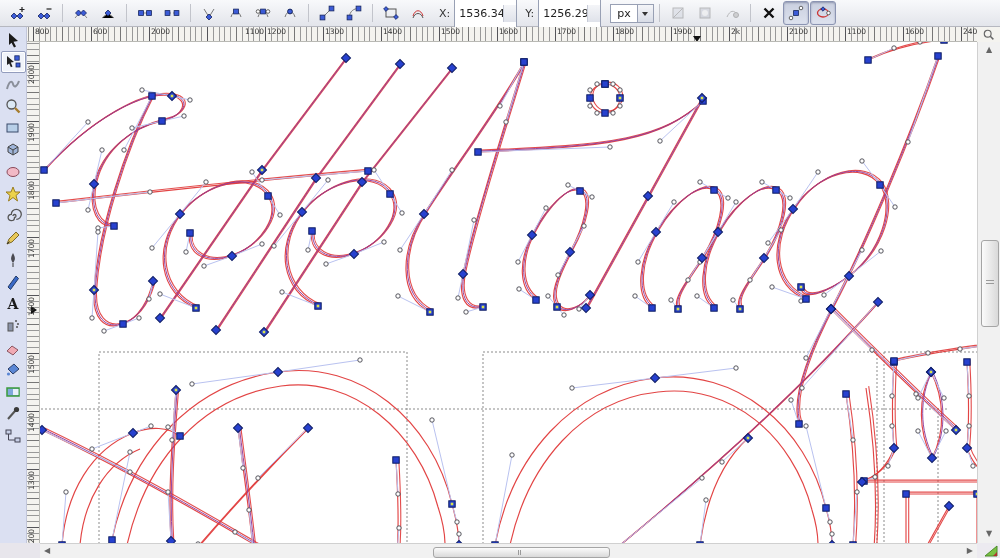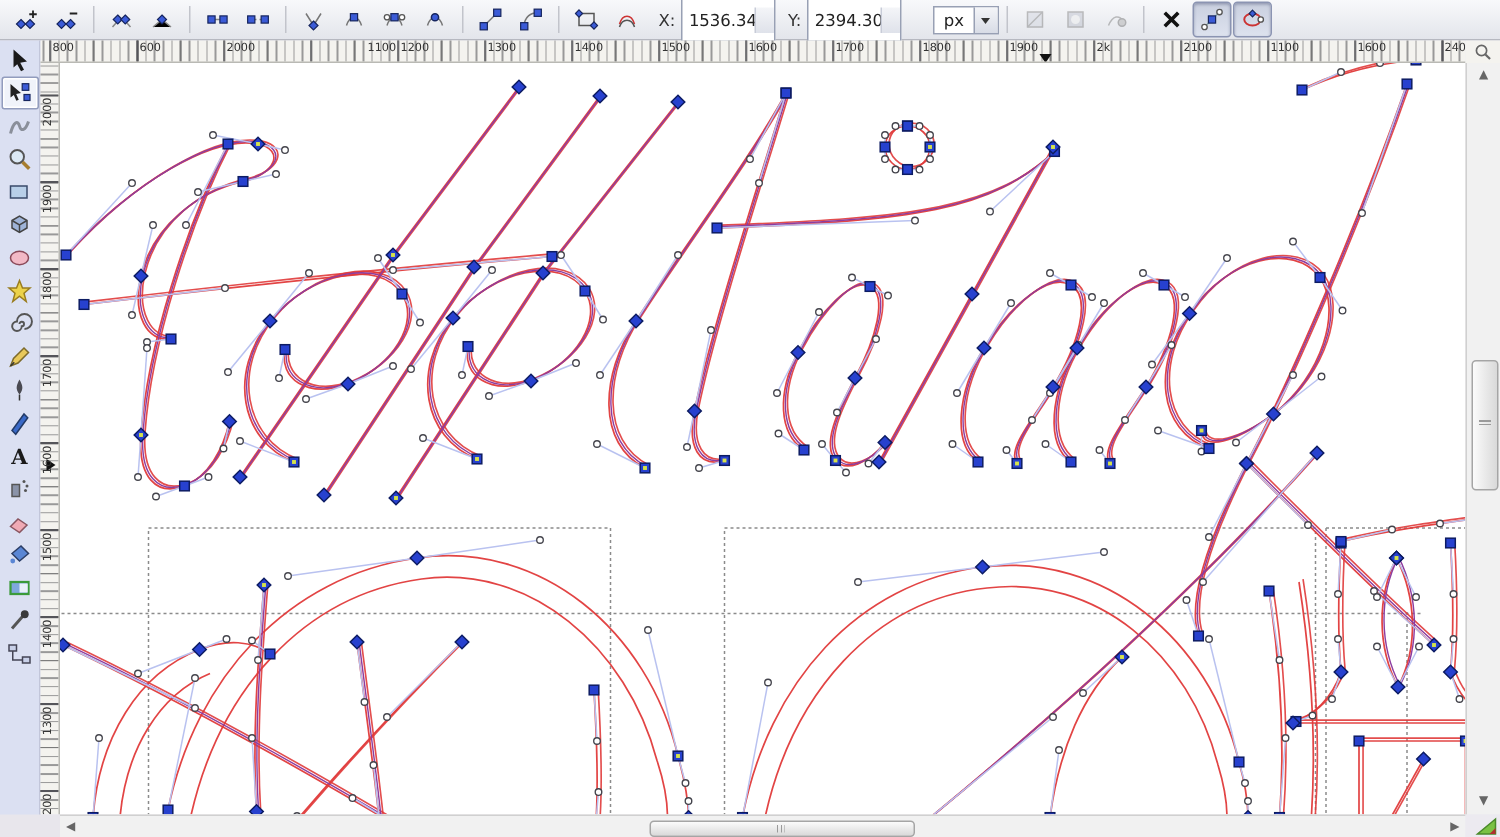--- a/index.html
+++ b/index.html
@@ -19,21 +19,21 @@
   .tlabel{margin:0 3px 0 7px;color:#333;}
   .spinbox{display:flex;align-items:center;background:#fff;border:1px solid #98a0b4;
     height:30px;box-sizing:border-box;padding-left:4px;}
   .spinval{width:44px;text-align:left;font-size:11px;}
   .spinners{display:flex;flex-direction:column;justify-content:center;width:12px;height:17px;
     border-left:1px solid #c8ccd8;background:linear-gradient(#f4f5f8,#dfe2ea);}
   .spinners i{display:block;width:0;height:0;margin:1px auto;border:3px solid transparent;}
   .spin-up{border-bottom:4px solid #556;}
   .spin-dn{border-top:4px solid #556;}
   .unitbox{display:flex;align-items:center;background:#fff;border:1px solid #98a0b4;height:19px;
-    box-sizing:border-box;margin-left:20px;}
+    box-sizing:border-box;margin-left:8px;}
   .unitval{padding:0 6px;}
   .unitbtn{width:15px;height:17px;background:linear-gradient(#f4f5f8,#d8dce6);
     border-left:1px solid #98a0b4;display:flex;align-items:center;justify-content:center;}
   .unitbtn i{width:0;height:0;border:3.5px solid transparent;border-top:4.5px solid #333;margin-top:4px;}
   
   #tools{position:absolute;left:0;top:27px;width:27px;height:531px;background:#dbe0f2;
     border-right:1px solid #c2c6da;box-sizing:border-box;padding-top:2px;}
   .tool{width:23px;height:20px;margin:0 auto;display:flex;align-items:center;justify-content:center;
     border:1px solid transparent;border-radius:2px;}
   .tool.selected{background:#f0f3fa;border:1px solid #929cbd;box-shadow:0 0 0 1px #fff inset;}
@@ -195,21 +195,21 @@
     <span class="tlabel">X:</span>
     <span class="spinbox">
       <span class="spinval">1536.34</span>
       <span class="spinners">
           <i class="spin-up"></i>
           <i class="spin-dn"></i>
         </span>
     </span>
     <span class="tlabel">Y:</span>
     <span class="spinbox">
-      <span class="spinval">2394.30</span>
+      <span class="spinval">1256.29</span>
       <span class="spinners">
           <i class="spin-up"></i>
           <i class="spin-dn"></i>
         </span>
     </span>
     <span class="unitbox">
       <span class="unitval">px</span>
       <span class="unitbtn">
           <i></i>
         </span>

